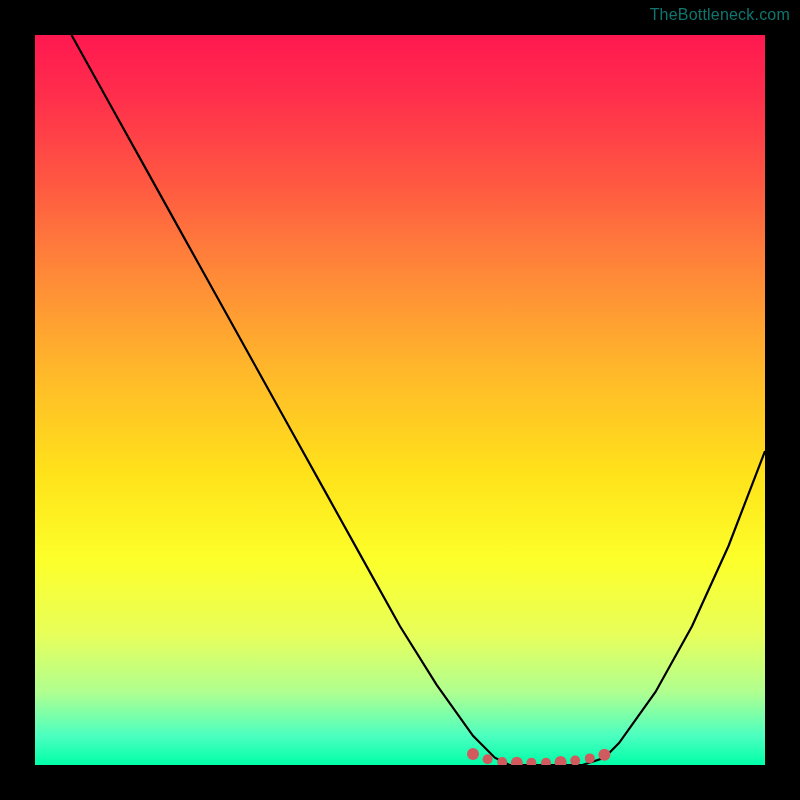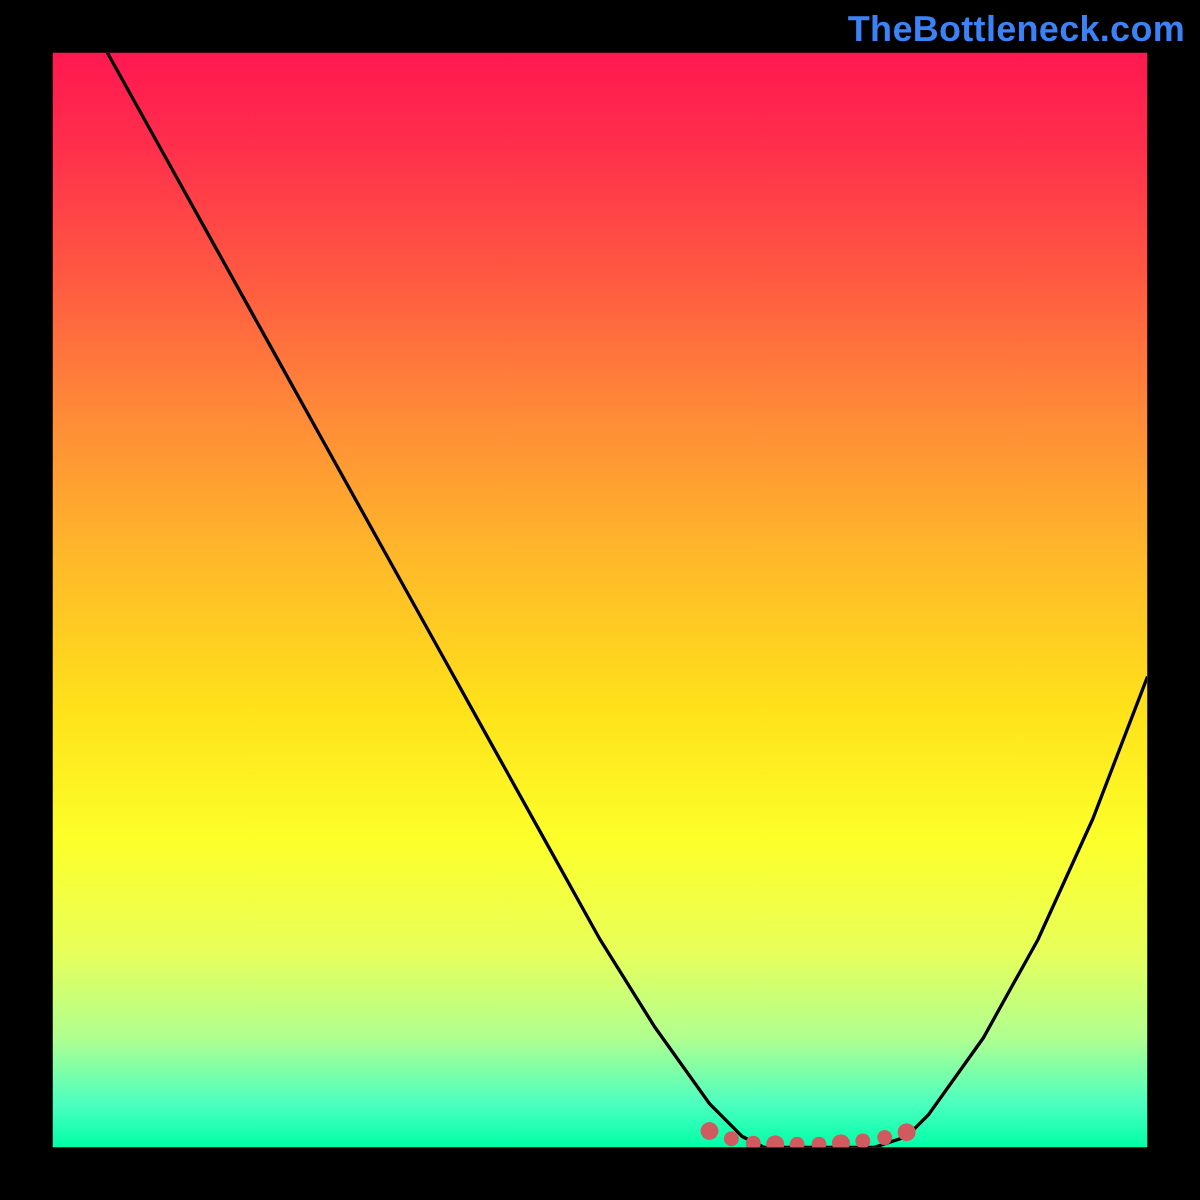--- a/index.html
+++ b/index.html
@@ -11,21 +11,21 @@
       #ff2d4c 8%,
       #ff5742 20%,
       #ff8a38 33%,
       #ffb82a 46%,
       #ffe21a 60%,
       #fcff2a 72%,
       #e8ff5a 82%,
       #b0ff90 90%,
       #4cffc0 96%,
       #00ffa8 100%)}
-  .credit{position:absolute;top:6px;right:10px;color:#3b82f6;font-size:24px;font-weight:700;letter-spacing:0.2px}
+  .credit{position:absolute;top:6px;right:10px;color:#0f766e;font-size:16px;font-weight:400;letter-spacing:0.2px}
   svg.curves{position:absolute;left:0;top:0}
 </style>
 </head>
 <body>
 
 <div class="frame">
   <div class="plot">
     <div class="gradient"></div>
     <svg class="curves" width="730" height="730" viewBox="0 0 730 730">
       <path id="main-path" fill="none" stroke="#000" stroke-width="2.2" d="M36.5 0.0 L73.0 65.7 L109.5 131.4 L146.0 197.1 L182.5 262.8 L219.0 328.5 L255.5 394.2 L292.0 459.9 L328.5 525.6 L365.0 591.3 L401.5 649.7 L438.0 700.8 L459.9 722.7 L474.5 730.0 L496.4 730.0 L525.6 730.0 L547.5 730.0 L569.4 722.7 L584.0 708.1 L620.5 657.0 L657.0 591.3 L693.5 511.0 L730.0 416.1 "></path>

